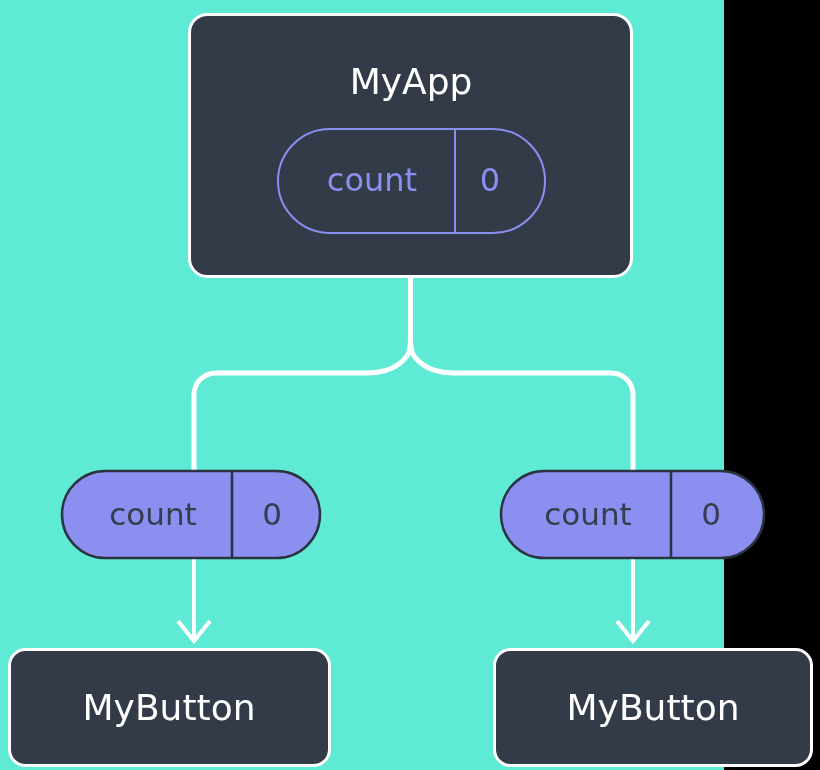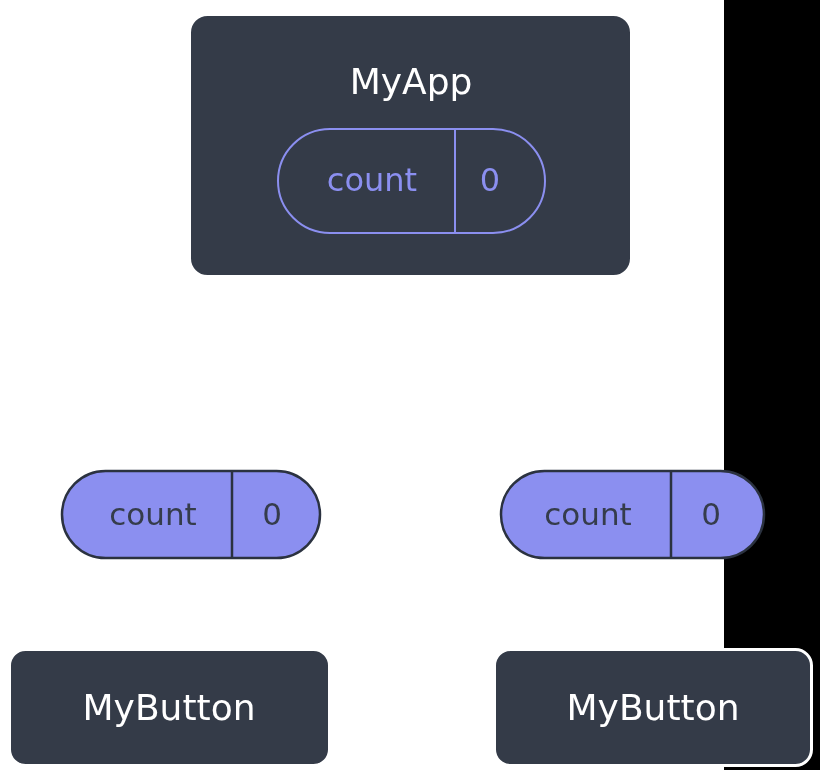--- a/index.html
+++ b/index.html
@@ -11,21 +11,21 @@
   body {
     width: 820px;
     height: 770px;
     overflow: hidden;
     font-family: "DejaVu Sans", "Liberation Sans", sans-serif;
   }
   #diagram-root {
     position: relative;
     width: 724px;
     height: 770px;
-    background: #ffffff;
+    background: #5eead4;
   }
   #diagram-svg {
     position: absolute;
     top: 0;
     left: 0;
     width: 820px;
     height: 770px;
     display: block;
   }
   .node-label {

